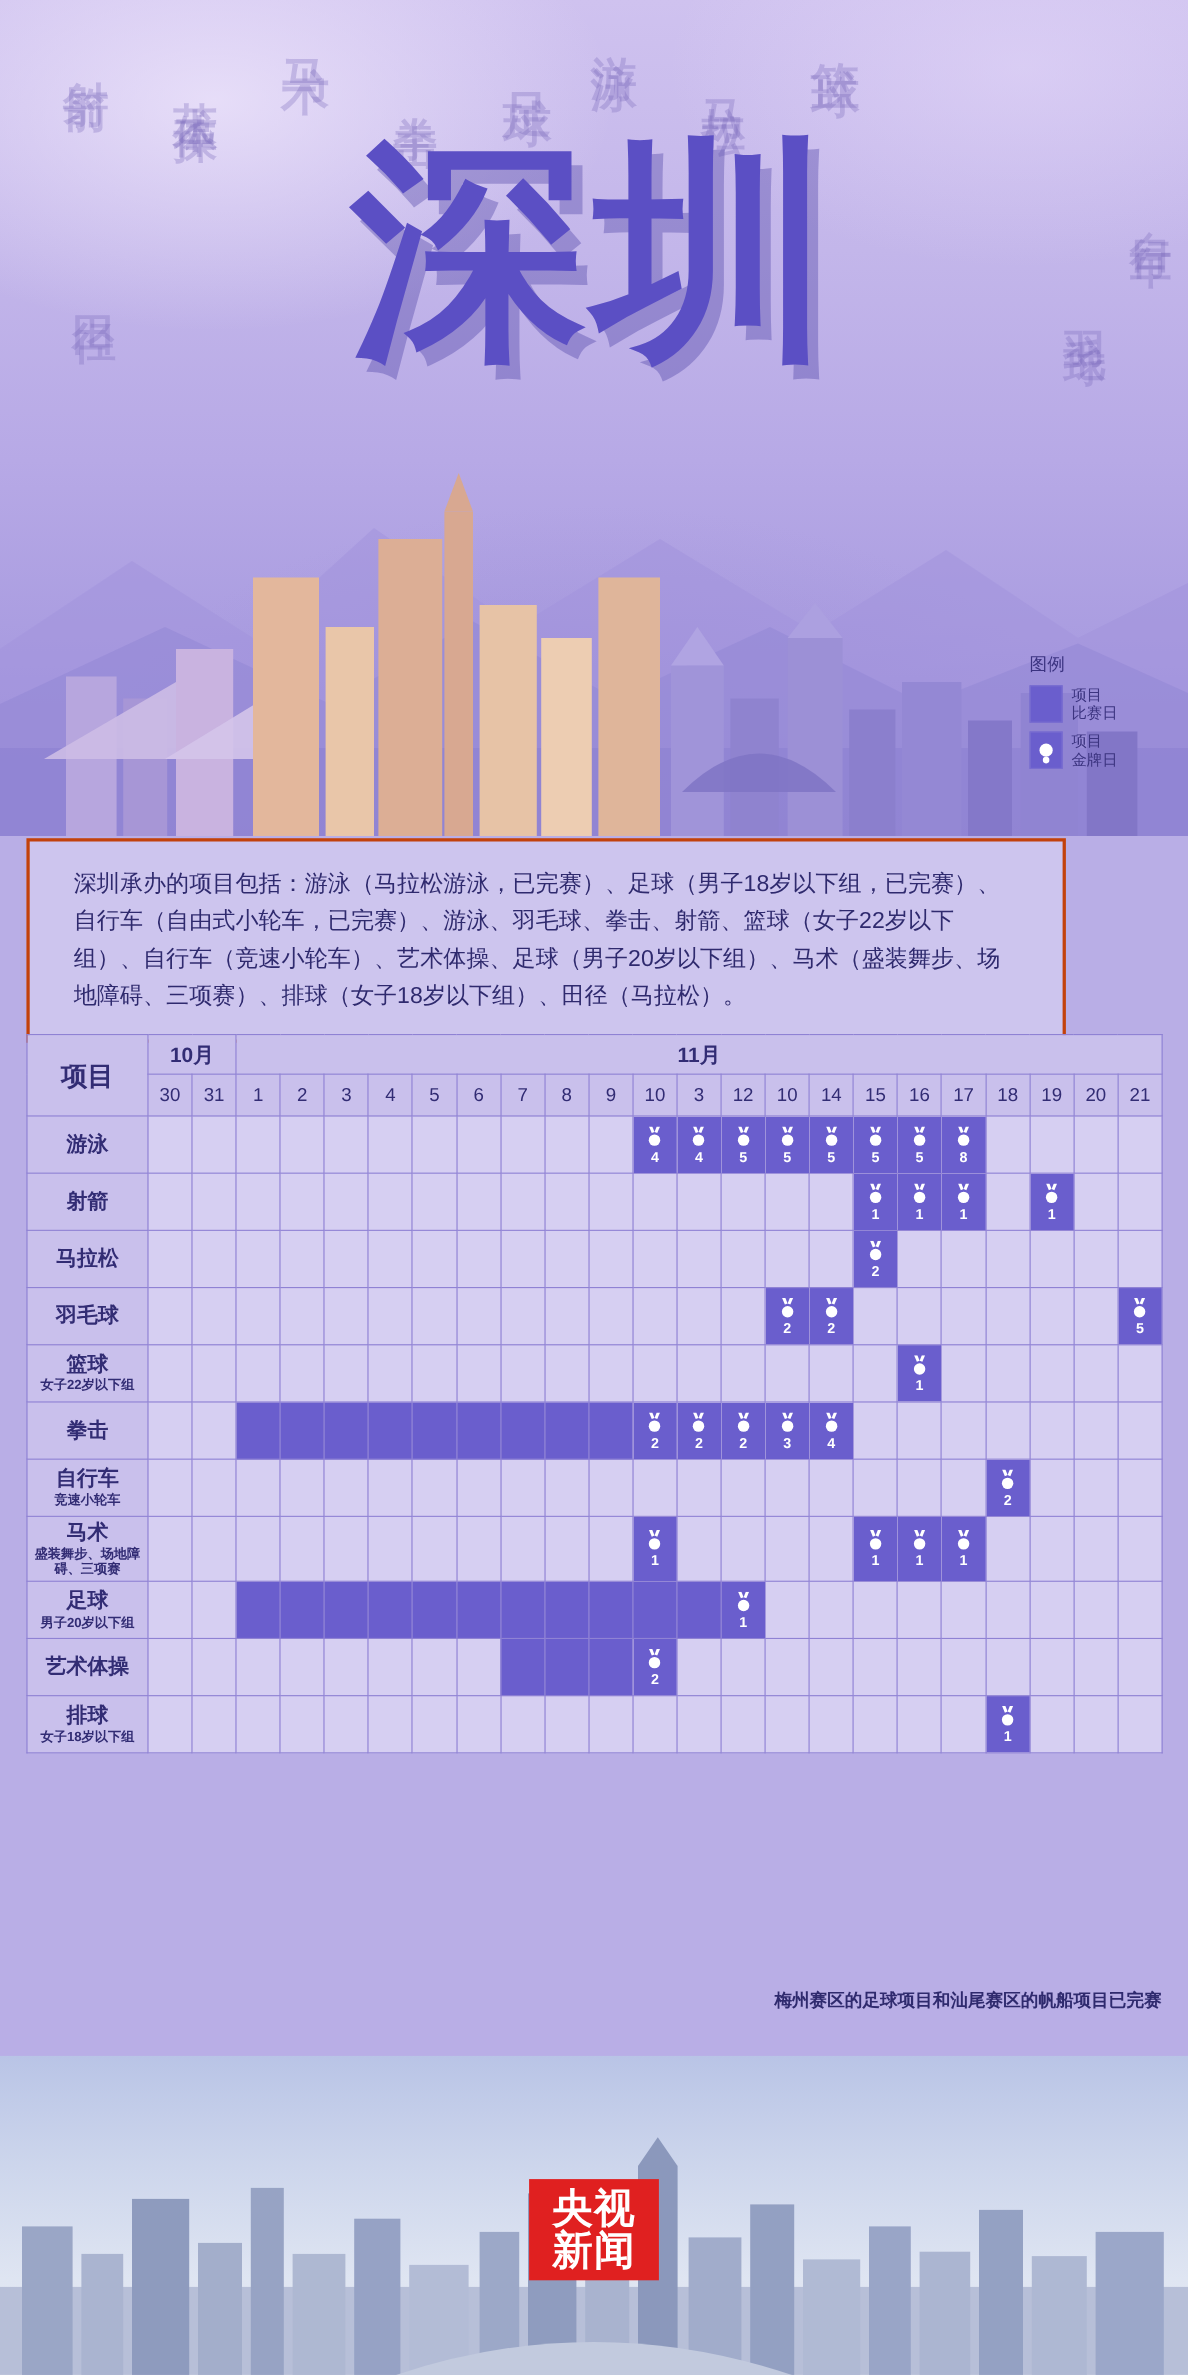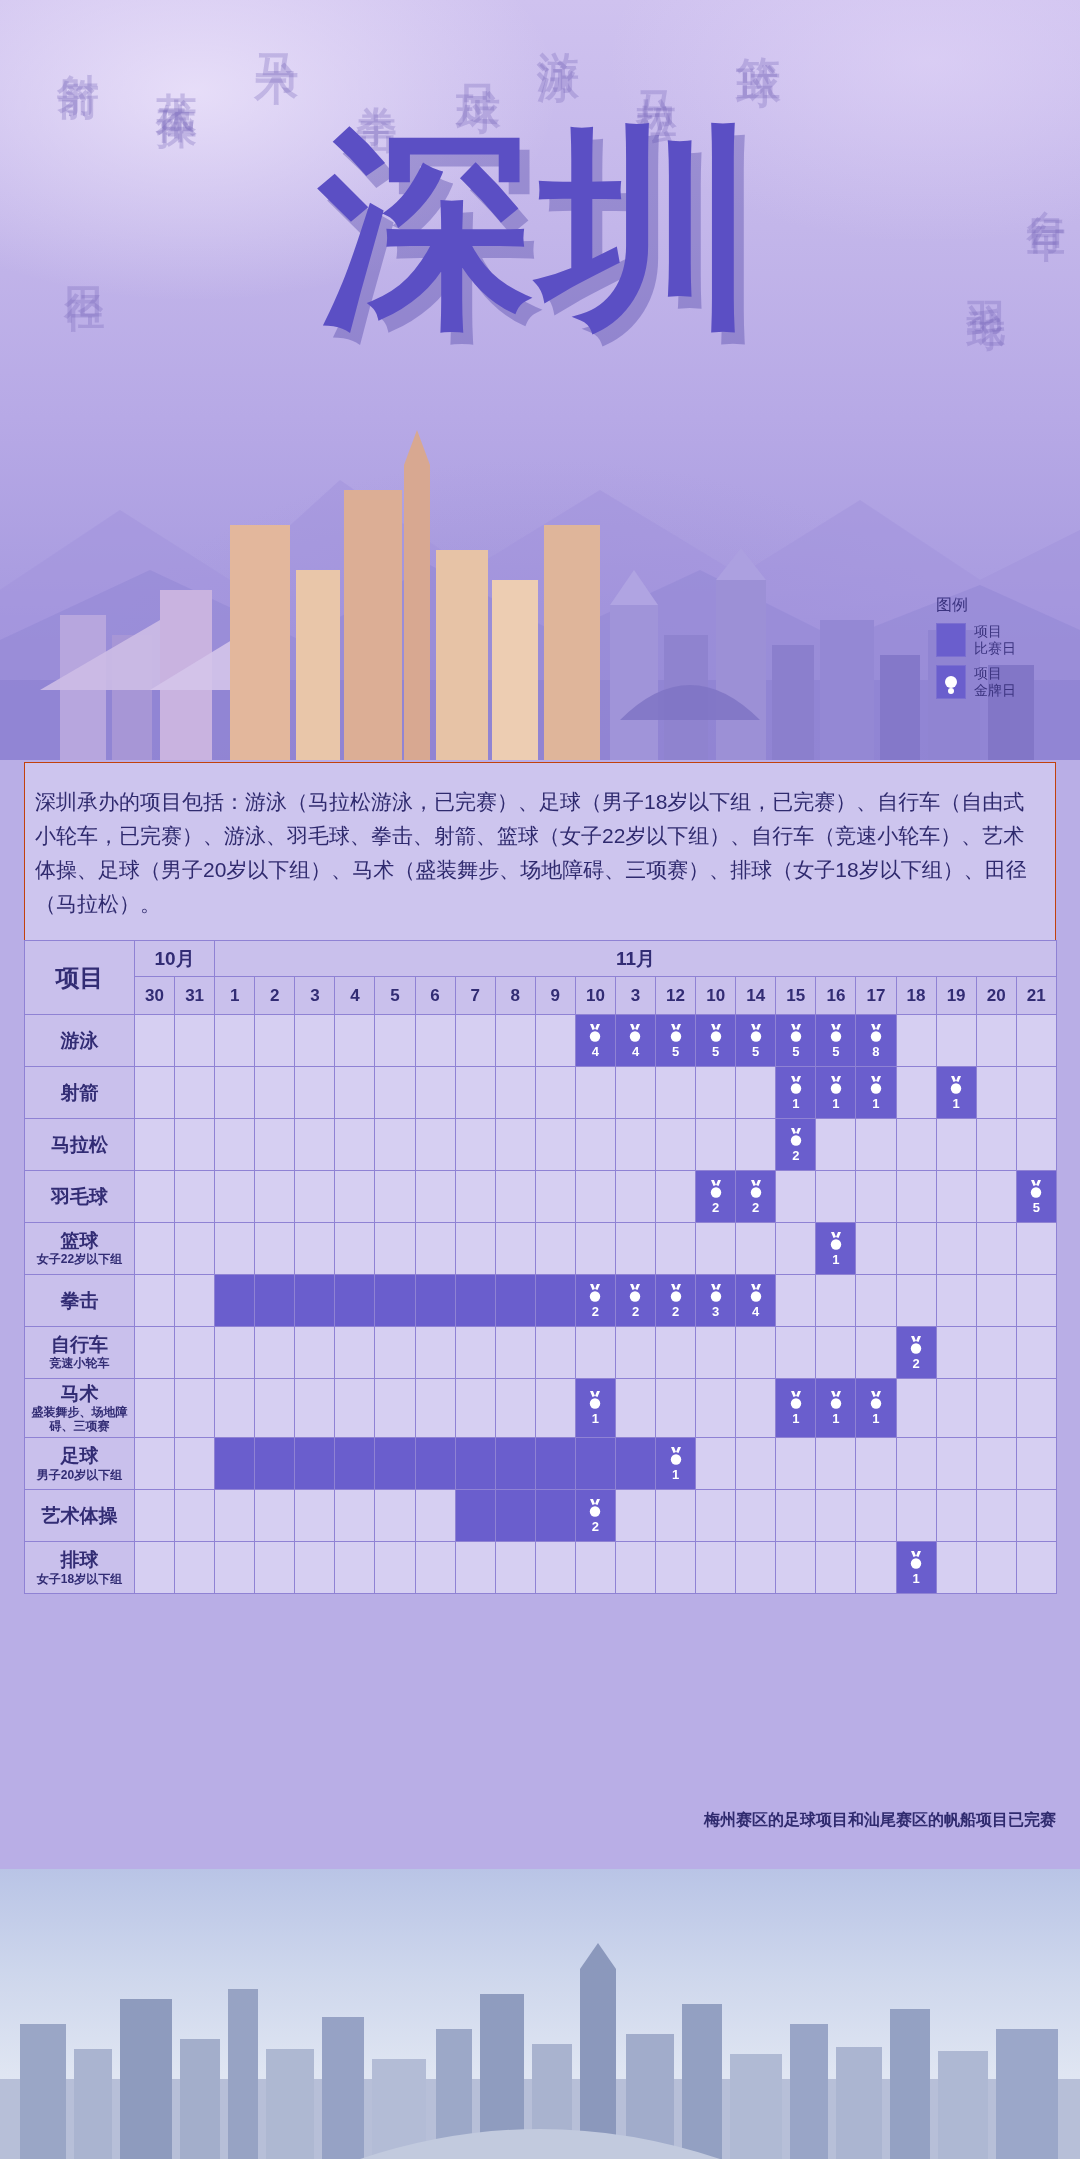--- a/index.html
+++ b/index.html
@@ -55,36 +55,36 @@
   .sw.medal { background:#6a5ecd; position:relative; }
   .sw.medal:after {
     content:""; position:absolute; left:50%; top:50%; transform:translate(-50%,-50%);
     width:12px; height:12px; border-radius:50%; background:#fff;
     box-shadow:0 9px 0 -3px #fff;
   }
   .legend-txt { font-size:14px; line-height:1.2; }
 
   
   .intro {
-    position:absolute; left:24px; top:762px; width:1032px;
-    background:#cdc5ee; border:1px solid #c2410c;
-    padding:22px 10px; color:#2f2a6e; font-size:21px; line-height:1.62;
+    position:absolute; left:24px; top:762px; width:945px;
+    background:#cdc5ee; border:3px solid #c2410c;
+    padding:22px 40px; color:#2f2a6e; font-size:21px; line-height:1.62;
   }
 
   
   .tablewrap { position:absolute; left:24px; top:940px; width:1032px; }
   table.sched { border-collapse:collapse; width:1032px; table-layout:fixed; }
   table.sched th, table.sched td {
     border:1px solid #8f82d4; padding:0; text-align:center; vertical-align:middle;
     color:#322c74;
   }
   thead th { background:#c9c0ec; font-weight:700; }
   .hdr-proj { width:110px; font-size:24px; background:#c9c0ec; }
   .hdr-month { height:36px; font-size:19px; }
-  .hdr-day { height:38px; font-size:17px; font-weight:700; }
+  .hdr-day { height:38px; font-size:17px; font-weight:400; }
   tbody td.name {
     background:#c9c0ec; font-size:19px; font-weight:700; line-height:1.12; padding:4px 2px;
   }
   tbody td.name .sub { display:block; font-size:12px; font-weight:700; margin-top:2px; }
   tbody td.cell { height:52px; background:#d6cff2; }
   tbody td.cell.match { background:#6a5ecd; }
   tbody td.cell.medal { background:#6a5ecd; position:relative; }
   .medal-mark { display:flex; flex-direction:column; align-items:center; justify-content:center; gap:1px; height:100%; }
   .medal-mark svg { display:block; }
   .medal-num { color:#fff; font-size:13px; font-weight:700; line-height:1; }
@@ -897,13 +897,17 @@
     <rect x="626" y="105" width="48" height="125" fill="#a1accb"></rect>
     <rect x="682" y="75" width="40" height="155" fill="#93a0c2"></rect>
     <rect x="730" y="125" width="52" height="105" fill="#b0bad4"></rect>
     <rect x="790" y="95" width="38" height="135" fill="#99a5c7"></rect>
     <rect x="836" y="118" width="46" height="112" fill="#abb5d1"></rect>
     <rect x="890" y="80" width="40" height="150" fill="#94a1c3"></rect>
     <rect x="938" y="122" width="50" height="108" fill="#aeb8d3"></rect>
     <rect x="996" y="100" width="62" height="130" fill="#9ba7c9"></rect>
     <path d="M360 230 q180 -60 360 0 Z" fill="#c2cade"></path>
   </svg>
+  <div class="cctv">
+    <div class="l1">央视</div>
+    <div class="l2">新闻</div>
+  </div>
 </div>
 
 </body></html>

